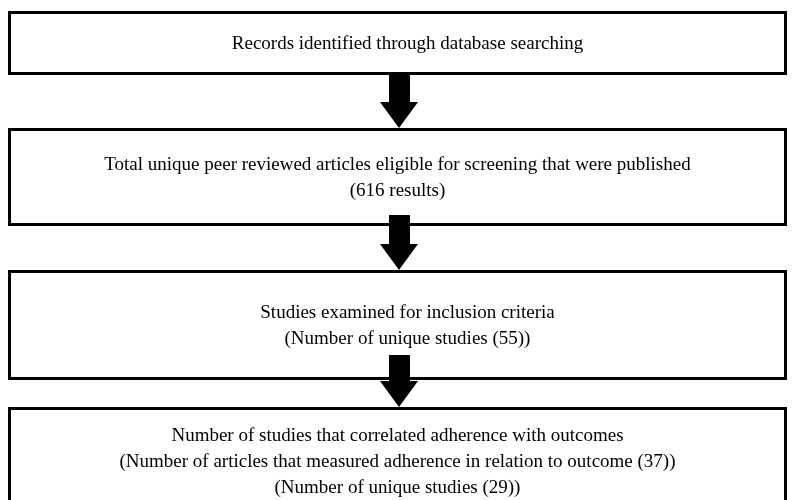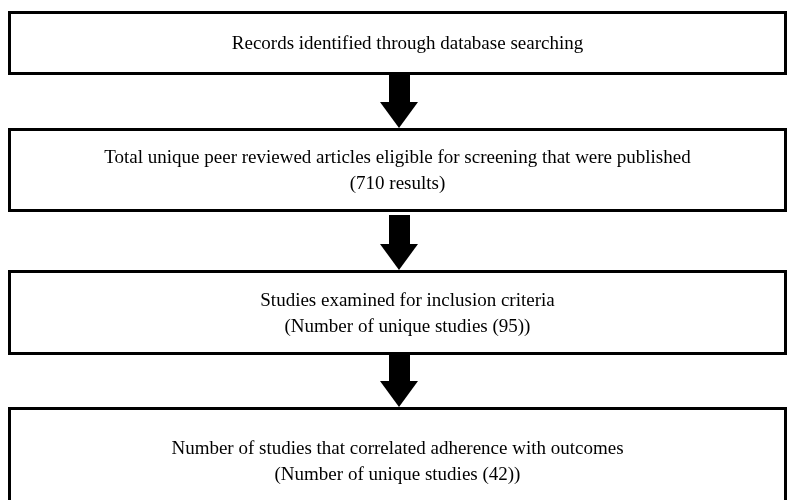--- a/index.html
+++ b/index.html
@@ -29,22 +29,22 @@
     display: flex;
     flex-direction: column;
     justify-content: center;
     align-items: center;
     text-align: center;
     font-size: 19px;
     line-height: 26px;
     color: #000000;
   }
   #box-1 { top: 11px;  height: 64px; padding-left: 20px; }
-  #box-2 { top: 128px; height: 84px; }
-  #box-3 { top: 270px; height: 85px; padding-left: 20px; }
+  #box-2 { top: 128px; height: 98px; }
+  #box-3 { top: 270px; height: 110px; padding-left: 20px; }
   #box-4 { top: 407px; height: 107px; }
 
   .arrow {
     position: absolute;
     left: 399px;
     transform: translateX(-50%);
     display: flex;
     flex-direction: column;
     align-items: center;
   }
@@ -77,36 +77,37 @@
     <div class="box-line">Records identified through database searching</div>
   </div>
 
   <div class="arrow" id="arrow-1">
     <div class="stem"></div>
     <div class="head"></div>
   </div>
 
   <div class="flow-box" id="box-2">
     <div class="box-line">Total unique peer reviewed articles eligible for screening that were published</div>
-    <div class="box-line">(710 results)</div>
+    <div class="box-line">(616 results)</div>
   </div>
 
   <div class="arrow" id="arrow-2">
     <div class="stem"></div>
     <div class="head"></div>
   </div>
 
   <div class="flow-box" id="box-3">
     <div class="box-line">Studies examined for inclusion criteria</div>
-    <div class="box-line">(Number of unique studies (95))</div>
+    <div class="box-line">(Number of unique studies (55))</div>
   </div>
 
   <div class="arrow" id="arrow-3">
     <div class="stem"></div>
     <div class="head"></div>
   </div>
 
   <div class="flow-box" id="box-4">
     <div class="box-line">Number of studies that correlated adherence with outcomes</div>
-    <div class="box-line">(Number of unique studies (42))</div>
+    <div class="box-line">(Number of articles that measured adherence in relation to outcome (37))</div>
+    <div class="box-line">(Number of unique studies (29))</div>
   </div>
 
 </div>
 
 </body></html>

